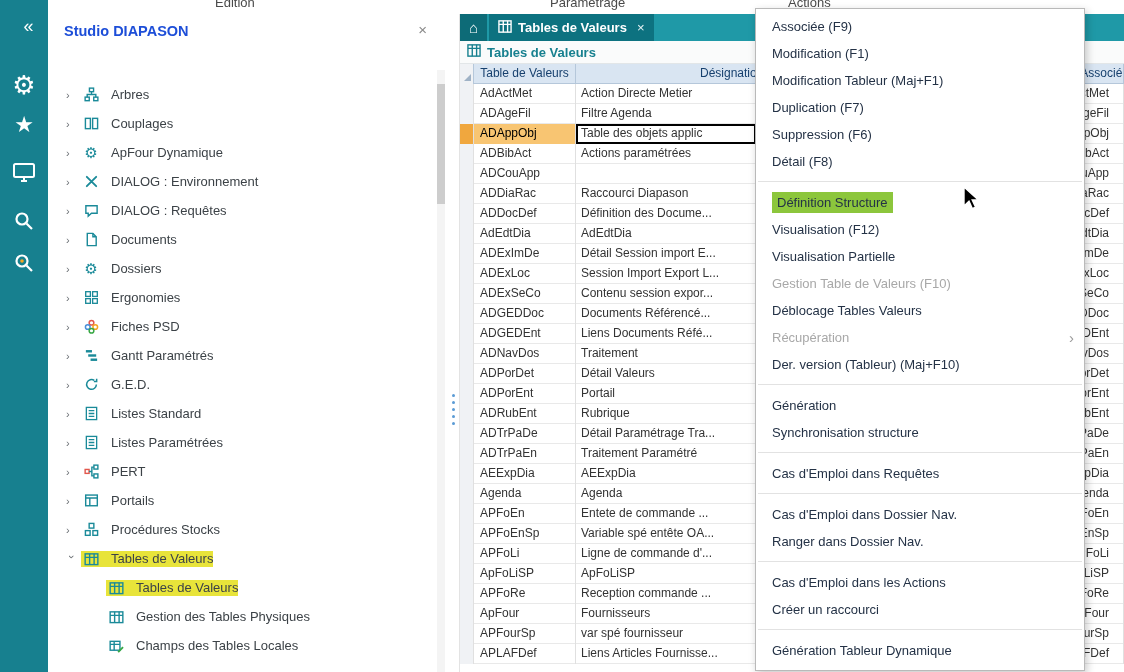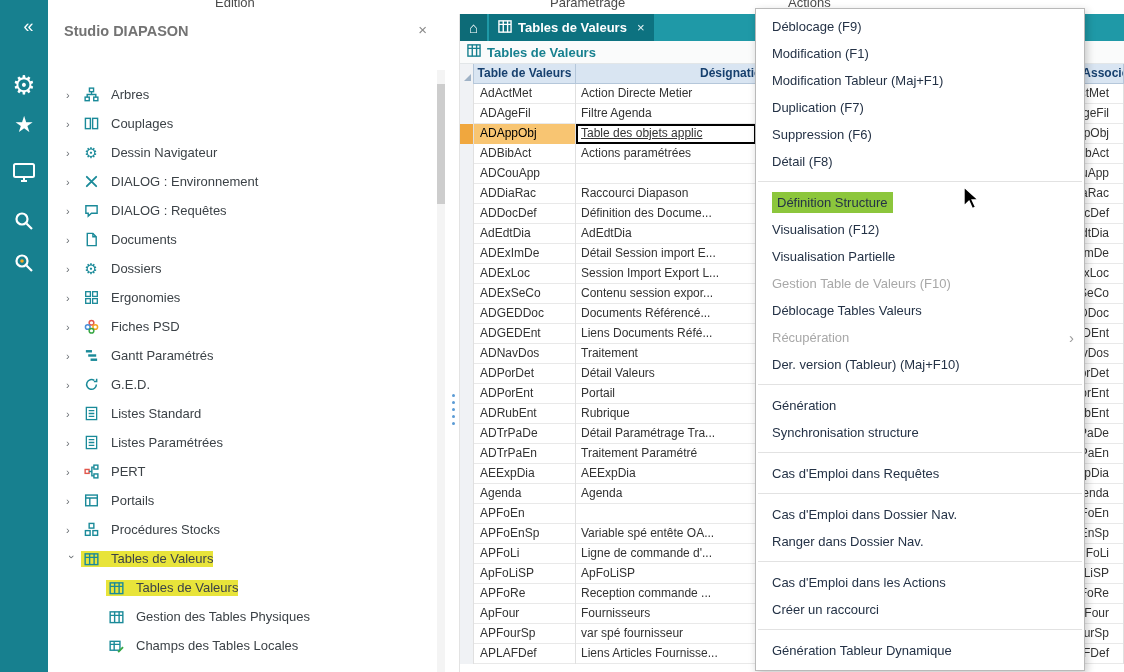--- a/index.html
+++ b/index.html
@@ -19,21 +19,21 @@
   #ri-collapse { top:16px; text-align:left; padding-left:9px; font-size:18px; color:#dff0f2; }
   #ri-gear  { top:72px; font-size:26px; line-height:26px; }
   #ri-star  { top:114px; font-size:22px; line-height:22px; }
   #ri-monitor { top:162px; }
   #ri-search { top:210px; }
   #ri-search2 { top:252px; }
 
   
   #sidebar { position:absolute; left:48px; top:14px; width:399px; height:658px; background:#fff; z-index:2; }
   #sidebar-header { position:relative; height:36px; }
-  #sidebar-title { position:absolute; left:16px; top:9px; font-size:14.5px; font-weight:bold; color:#737373; }
+  #sidebar-title { position:absolute; left:16px; top:9px; font-size:14.5px; font-weight:bold; color:#1d4ed8; }
   #sidebar-close { position:absolute; right:20px; top:7px; font-size:15px; color:#8a8a8a; cursor:pointer; }
   #tree { position:absolute; left:0; top:66px; width:388px; }
   .tree-row { height:29px; display:flex; align-items:center; padding-left:18px; font-size:13px; color:#3c4247; white-space:nowrap; cursor:pointer; }
   .tree-row .chev { width:15px; font-size:11px; color:#6a6f74; display:inline-block; }
   .tree-row .chev.exp { transform:rotate(90deg); transform-origin:5px 7px; }
   .tree-row.child { padding-left:58px; }
   .ticon { width:20px; height:16px; display:inline-flex; align-items:center; justify-content:center; color:#1a8a99; }
   .ticon .gch { font-size:15px; line-height:15px; }
   .tlabel { margin-left:10px; }
   .hlwrap { display:inline-flex; align-items:center; }
@@ -52,34 +52,34 @@
   #home-btn { width:27px; height:27px; background:#0d6b77; color:#fff; font-size:15px; display:flex; align-items:center; justify-content:center; cursor:pointer; }
   #active-tab { height:27px; background:#0d7280; color:#fff; display:flex; align-items:center; padding:0 10px 0 9px; margin-left:2px; cursor:pointer; }
   #active-tab .tab-label { font-size:13px; font-weight:bold; margin-left:6px; }
   #active-tab .tab-close { margin-left:10px; font-size:13px; color:#e8f4f5; }
   #panelheader { position:absolute; left:0; top:27px; width:664px; height:23px; background:#fafbfb; border-bottom:1px solid #e2e6e8; display:flex; align-items:center; padding-left:7px; }
   #panelheader .ph-label { margin-left:6px; font-size:13px; font-weight:bold; color:#17808f; }
 
   
   #grid { position:absolute; left:0; top:50px; width:664px; bottom:0; overflow:hidden; font-size:12px; }
   .g-header { display:flex; height:20px; background:#d9e5f2; border-bottom:1px solid #b5c7da; color:#17406e; }
-  .g-header .gc { border-right:1px solid #b5c7da; height:20px; line-height:19px; overflow:hidden; white-space:nowrap;font-weight:bold; }
+  .g-header .gc { border-right:1px solid #b5c7da; height:20px; line-height:19px; overflow:hidden; white-space:nowrap; }
   .g-row { display:flex; height:20px; border-bottom:1px solid #e9e9e9; background:#fff; color:#333; }
   .g-row .gc { border-right:1px solid #e0e0e0; height:20px; line-height:19px; overflow:hidden; white-space:nowrap; }
   .gc.gutter { width:14px; background:#f0f2f5; position:relative; }
   .g-header .gc.gutter::after { content:""; position:absolute; right:2px; bottom:3px; border-left:7px solid transparent; border-bottom:7px solid #9fb2c6; }
   .gc.c-name  { width:102px; padding-left:6px; }
   .gc.c-desig { width:181px; padding-left:5px; }
   .gc.c-assoc { flex:1; text-align:right; padding-right:14px; }
   .g-header .gc.c-name  { text-align:center; padding-left:0; }
   .g-header .gc.c-desig { text-align:left; padding-left:124px; }
   .g-header .gc.c-assoc { text-align:left; padding-left:292px; }
   .g-row.selected .gc.gutter { background:#f0a73e; }
   .g-row.selected .gc.c-name { background:#f8c572; color:#000; }
-  .g-row.selected .gc.c-desig { box-shadow:inset 0 0 0 2px #000;text-decoration:underline; }
+  .g-row.selected .gc.c-desig { box-shadow:inset 0 0 0 2px #000; }
 
   
   #contextmenu { position:absolute; left:755px; top:8px; width:330px; background:#fff; border:1px solid #b9b9b9; box-shadow:2px 3px 8px rgba(0,0,0,.22); padding:4px 0 6px 0; z-index:10; }
   .mi { height:27px; line-height:27px; padding-left:16px; font-size:13px; color:#243246; white-space:nowrap; position:relative; cursor:pointer; }
   .mi.disabled { color:#a8a8a8; cursor:default; }
   .mi .hl-g { background:#8cc63c; padding:3px 5px; }
   .mi .sub-arrow { position:absolute; right:10px; top:0; color:#9a9a9a; font-size:15px; }
   .msep { height:1px; background:#e2e2e2; margin:6px 2px 7px 2px; }
 
   
@@ -155,21 +155,21 @@
           </span>
           <span class="tlabel">Couplages</span>
         </span>
       </div>
       <div class="tree-row">
         <span class="chev">›</span>
         <span class="hlwrap">
           <span class="ticon">
             <span class="gch">⚙</span>
           </span>
-          <span class="tlabel">Dessin Navigateur</span>
+          <span class="tlabel">ApFour Dynamique</span>
         </span>
       </div>
       <div class="tree-row">
         <span class="chev">›</span>
         <span class="hlwrap">
           <span class="ticon">
             <svg width="15" height="15" viewBox="0 0 16 16">
               <g fill="none" stroke="#1a8a99" stroke-width="2" stroke-linecap="round">
                 <path d="M3 3l10 10M13 3L3 13"></path>
               </g>
@@ -560,20 +560,21 @@
       </div>
       <div class="g-row">
         <div class="gc gutter"></div>
         <div class="gc c-name">Agenda</div>
         <div class="gc c-desig">Agenda</div>
         <div class="gc c-assoc">Agenda</div>
       </div>
       <div class="g-row">
         <div class="gc gutter"></div>
         <div class="gc c-name">APFoEn</div>
+        <div class="gc c-desig">Entete de commande ...</div>
         <div class="gc c-assoc">APFoEn</div>
       </div>
       <div class="g-row">
         <div class="gc gutter"></div>
         <div class="gc c-name">APFoEnSp</div>
         <div class="gc c-desig">Variable spé entête OA...</div>
         <div class="gc c-assoc">APFoEnSp</div>
       </div>
       <div class="g-row">
         <div class="gc gutter"></div>
@@ -608,21 +609,21 @@
       <div class="g-row">
         <div class="gc gutter"></div>
         <div class="gc c-name">APLAFDef</div>
         <div class="gc c-desig">Liens Articles Fournisse...</div>
         <div class="gc c-assoc">APLAFDef</div>
       </div>
     </div>
 </div>
 
 <div id="contextmenu">
-    <div class="mi"><span>Déblocage (F9)</span></div>
+    <div class="mi"><span>Associée (F9)</span></div>
     <div class="mi"><span>Modification (F1)</span></div>
     <div class="mi"><span>Modification Tableur (Maj+F1)</span></div>
     <div class="mi"><span>Duplication (F7)</span></div>
     <div class="mi"><span>Suppression (F6)</span></div>
     <div class="mi"><span>Détail (F8)</span></div>
     <div class="msep"></div>
     <div class="mi"><span class="hl-g">Définition Structure</span></div>
     <div class="mi"><span>Visualisation (F12)</span></div>
     <div class="mi"><span>Visualisation Partielle</span></div>
     <div class="mi disabled"><span>Gestion Table de Valeurs (F10)</span></div>

